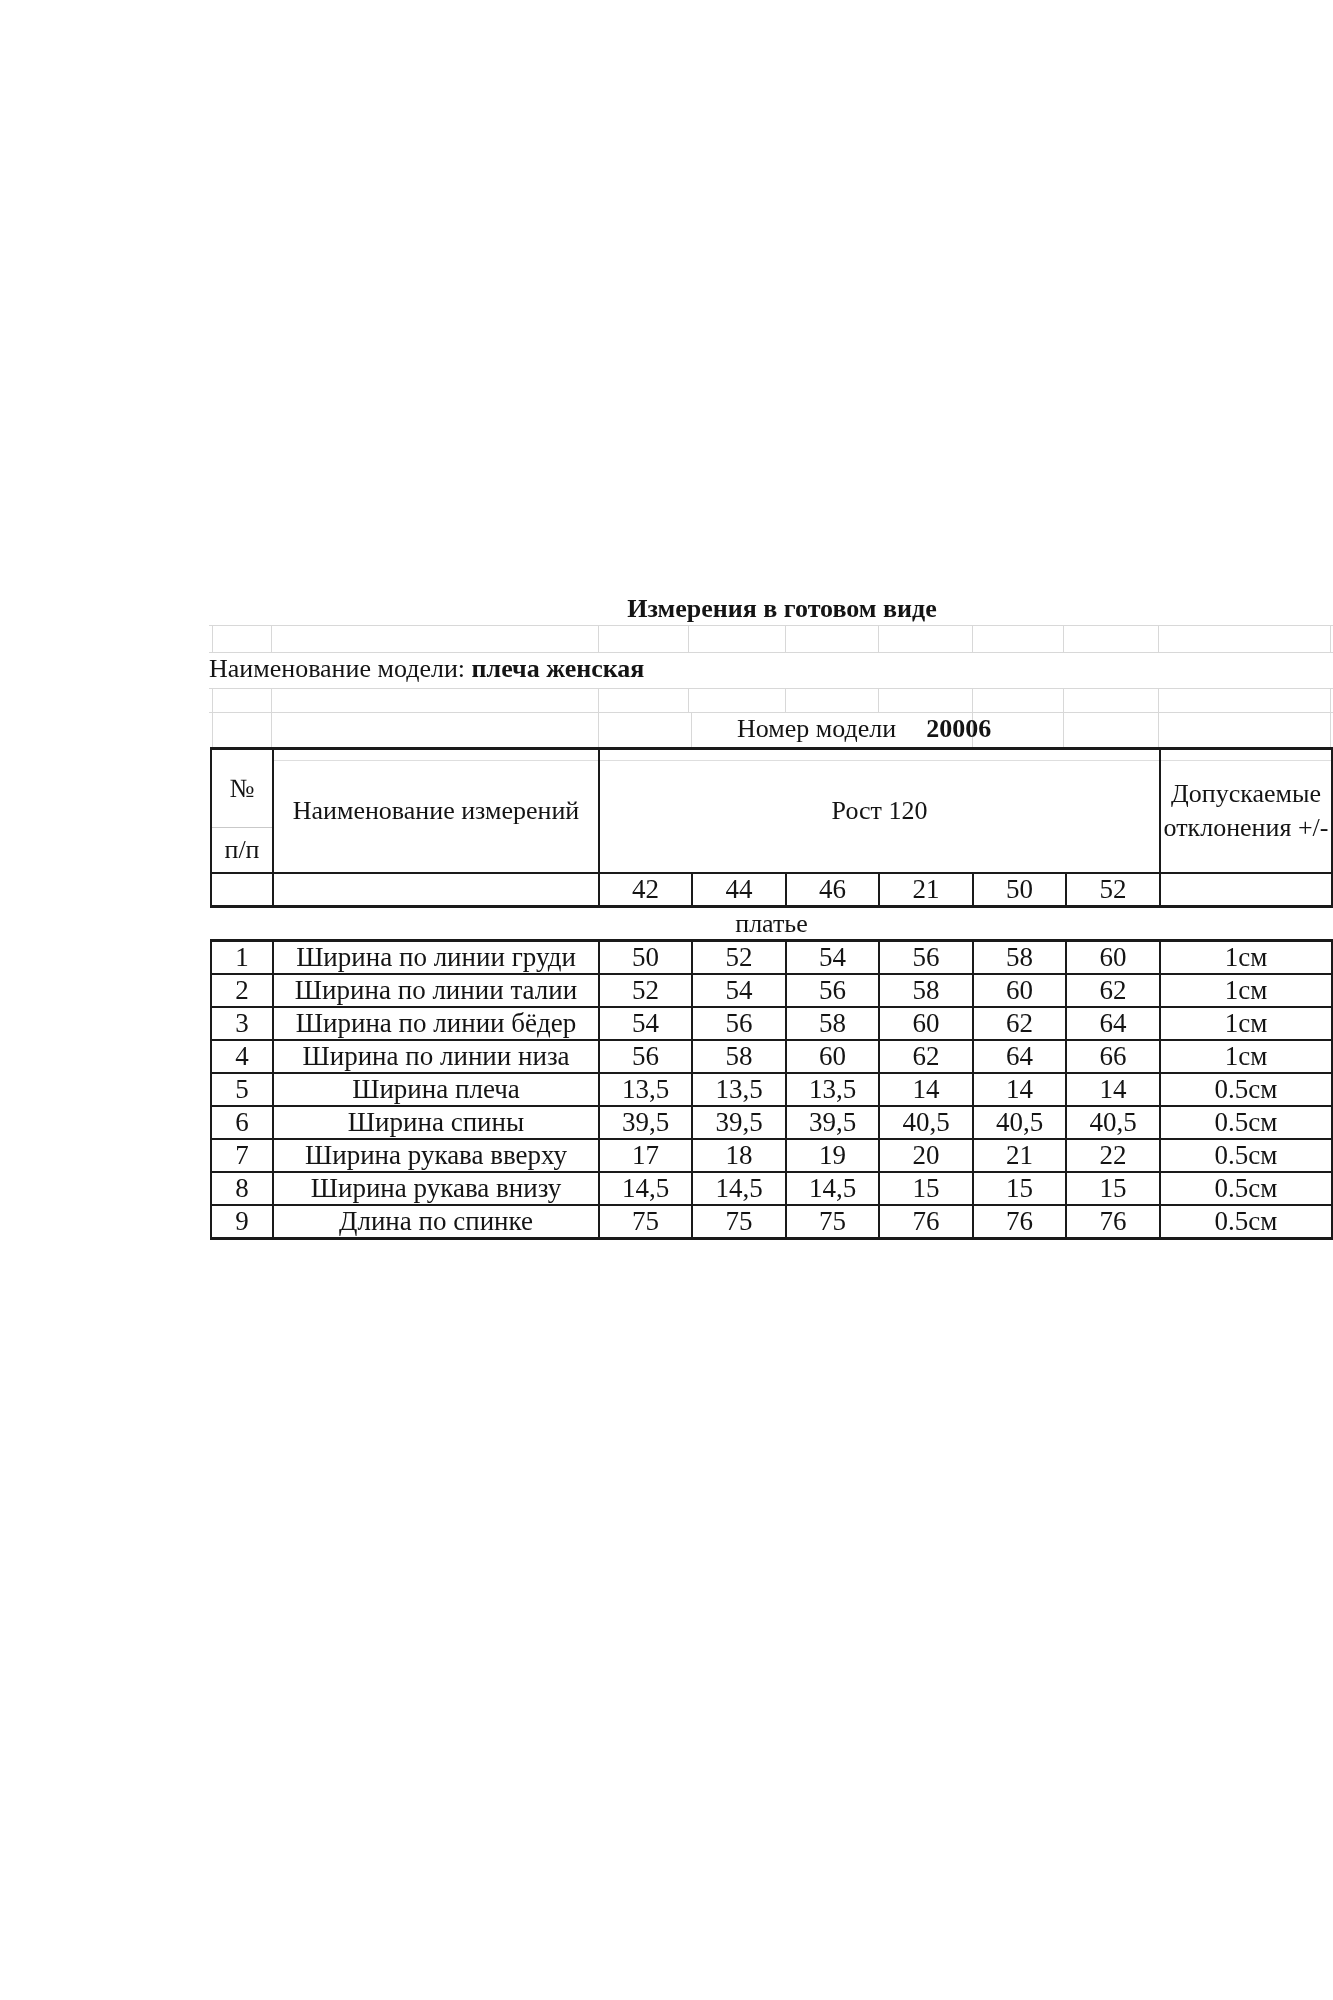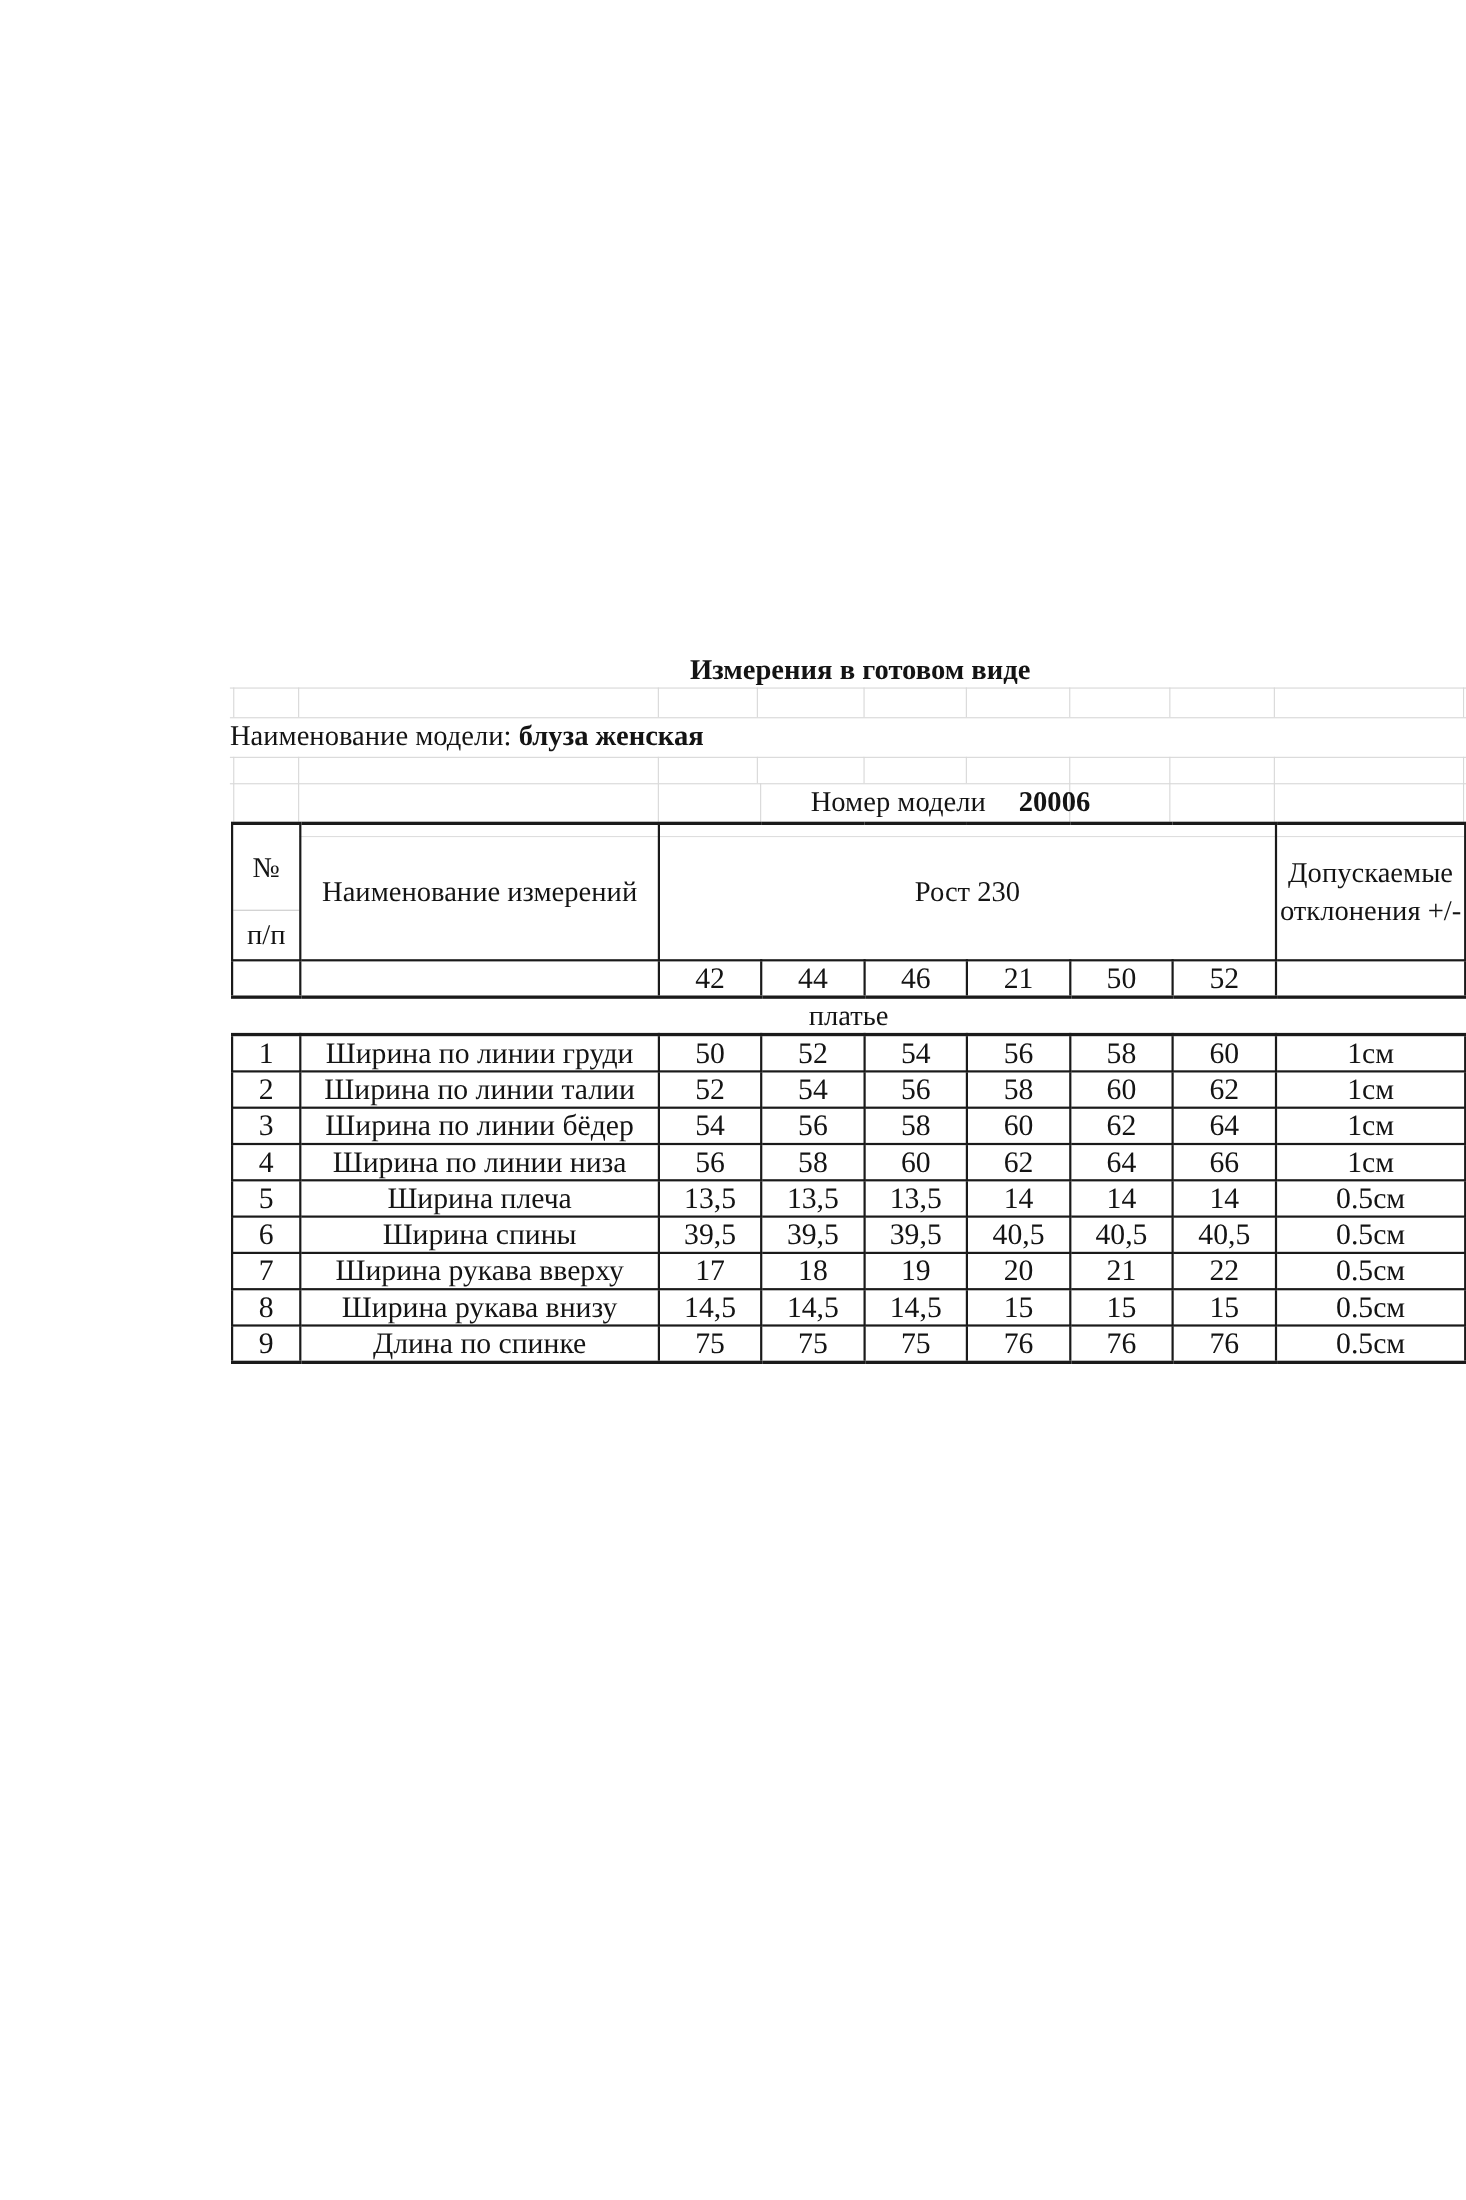--- a/index.html
+++ b/index.html
@@ -91,21 +91,21 @@
     <div class="gl" style="left: 691px; top: 712px; width: 1px; height: 35px;"></div>
     <div class="gl" style="left: 972px; top: 712px; width: 1px; height: 35px;"></div>
     <div class="gl" style="left: 1063px; top: 712px; width: 1px; height: 35px;"></div>
     <div class="gl" style="left: 1158px; top: 712px; width: 1px; height: 35px;"></div>
     <div class="gl" style="left: 1330px; top: 712px; width: 1px; height: 35px;"></div>
     <div class="gl-inner" style="left: 272px; top: 760px; width: 1059px; height: 1px;"></div>
   </div>
 
 <div class="title">Измерения в готовом виде</div>
 
-<div class="model-line"><span>Наименование модели:</span> <b>блуза женская</b></div>
+<div class="model-line"><span>Наименование модели:</span> <b>плеча женская</b></div>
 
 <div class="number-line"><span>Номер модели</span><b>20006</b></div>
 
 <table class="t">
   <colgroup>
     <col style="width:62px">
       <col style="width:326px">
     <col style="width:93px">
       <col style="width:94px">
       <col style="width:93px">
@@ -114,21 +114,21 @@
       <col style="width:94px">
     <col style="width:172px">
   </colgroup>
   <thead>
     <tr class="hdr">
       <td class="c-num">
         <div class="numtop">№</div>
         <div class="numbot">п/п</div>
       </td>
       <td class="c-name">Наименование измерений</td>
-      <td class="c-rost" colspan="6">Рост 230</td>
+      <td class="c-rost" colspan="6">Рост 120</td>
       <td class="c-tol">
         <div>Допускаемые</div>
         <div>отклонения +/-</div>
       </td>
     </tr>
     <tr class="sizes">
       <td></td>
       <td></td>
       <td>42</td>
       <td>44</td>

